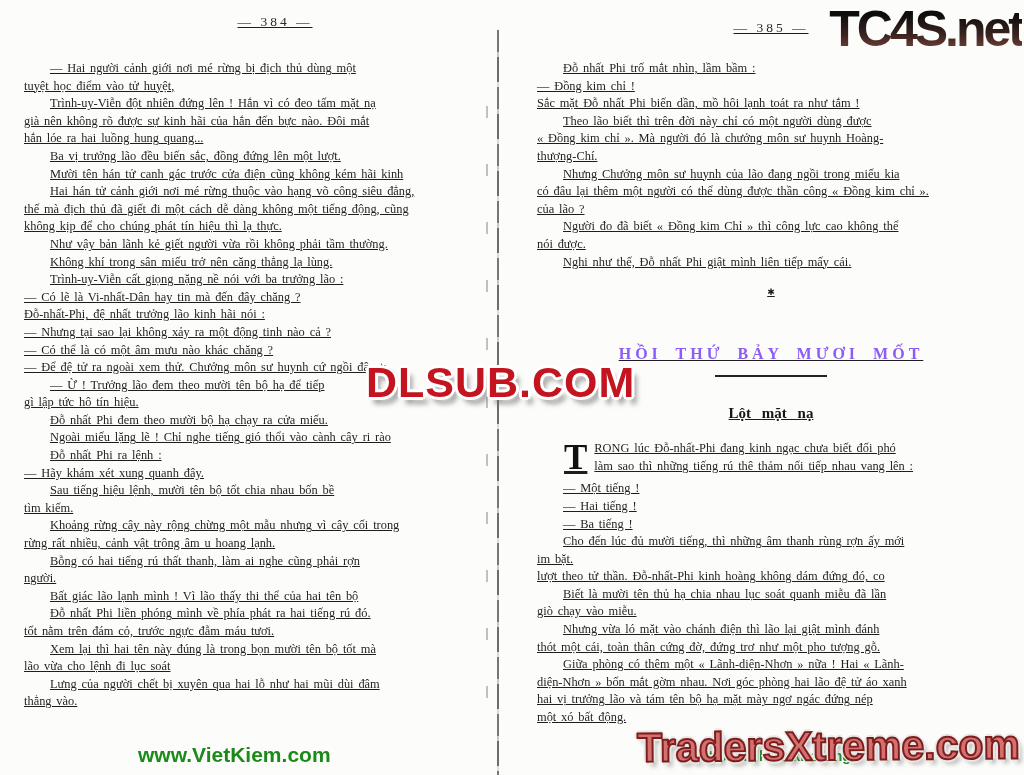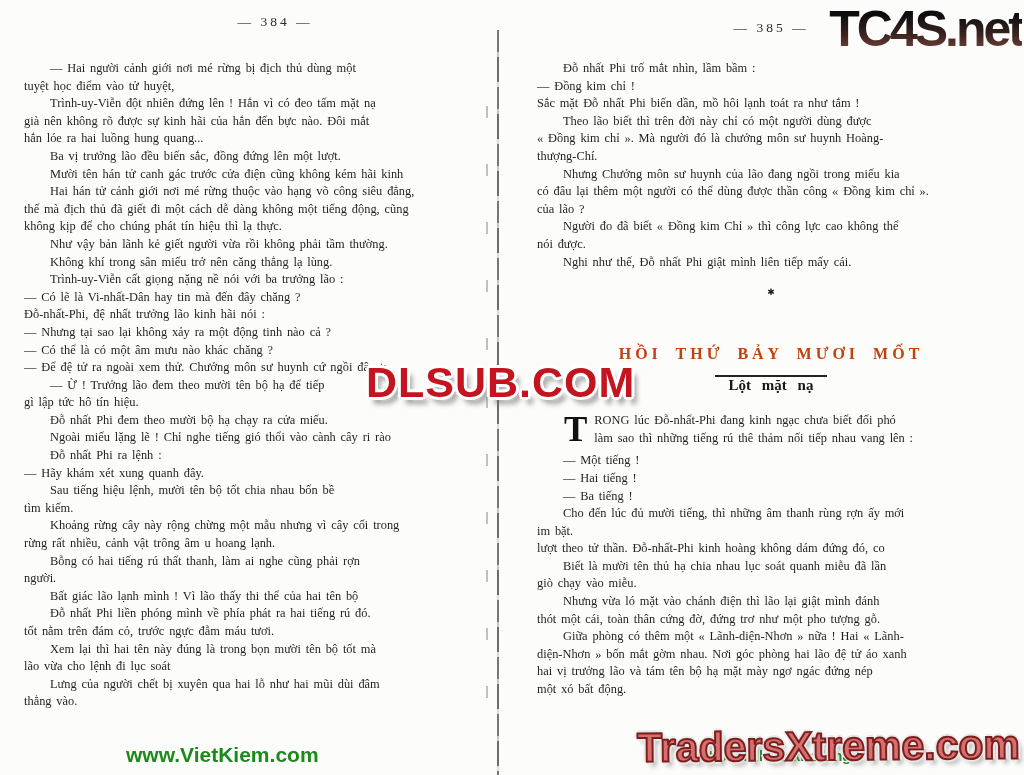--- a/index.html
+++ b/index.html
@@ -9,41 +9,41 @@
     font-family:"Liberation Serif", serif;
   }
   
   .gutter{
     position:absolute;left:497px;top:30px;width:2px;height:745px;
     background:repeating-linear-gradient(180deg,
       #4a4a4a 0px,#4a4a4a 22px,#b5b5b5 22px,#b5b5b5 27px,#3c3c3c 27px,#3c3c3c 52px,#cfcfcf 52px,#cfcfcf 57px);
     opacity:.75;
   }
   
-  .page{position:absolute;color:#1e1e1e;}
+  .page{position:absolute;color:#1e1e1e;text-decoration:underline;}
   .page-left{left:24px;top:14px;width:462px;}
   .page-right{left:537px;top:20px;width:468px;}
   .pagenum{text-align:center;font-size:13.5px;letter-spacing:3px;color:#2a2a2a;}
   .page-left .pagenum{margin-bottom:30px;margin-left:40px;}
   .page-right .pagenum{margin-bottom:24px;}
   .tline{
     font-size:12.4px;line-height:17.6px;white-space:nowrap;
     word-spacing:0.14em;color:#1f1f1f;
   }
   .tline.ind{padding-left:26px;}
   
   .fleuron{margin-top:16px;height:16px;text-align:center;font-size:9px;color:#1a1a1a;letter-spacing:0;}
   
   .chapter-heading{
     margin-top:42px;text-align:center;font-size:16px;font-weight:bold;
-    letter-spacing:4px;word-spacing:6px;color:#c2410c;
+    letter-spacing:4px;word-spacing:6px;color:#8b5cf6;
   }
   .heading-rule{margin:12px auto 0 auto;width:112px;height:2px;background:#232323;}
   .chapter-subtitle{
-    margin-top:0;text-align:center;font-size:15px;font-weight:bold;
+    margin-top:28px;text-align:center;font-size:15px;font-weight:bold;
     word-spacing:7px;color:#161616;
   }
   
   .dropcap-para{margin-top:18px;display:flex;align-items:flex-start;}
   .dropcap{
     font-size:35px;font-weight:bold;line-height:32px;padding:2px 7px 0 27px;
     color:#111;font-family:"Liberation Serif", serif;
   }
   .dc-lines .tline{white-space:nowrap;}
   .body-lines{margin-top:5px;}
@@ -65,21 +65,21 @@
   }
   .wm-traders{
     right:4px;top:723px;font-size:41px;font-weight:900;letter-spacing:0px;
     color:#d4706f;z-index:10;transform:rotate(-0.5deg);
     -webkit-text-stroke:2px #7e1d1d;
     text-shadow:
       -3px 0 0 #e8e8e6,3px 0 0 #e8e8e6,0 -3px 0 #e8e8e6,0 3px 0 #e8e8e6,
       4px 5px 4px rgba(120,120,120,.5);
   }
   .wm-green{color:#1b8a1b;font-weight:bold;font-size:21px;z-index:8;}
-  .wm-vietkiem{left:126px;top:743px;text-align:right;}
+  .wm-vietkiem{left:138px;top:743px;text-align:right;}
   .wm-scanned{left:397px;top:788px;text-decoration:underline;}
   .wm-url{left:700px;top:748px;font-size:14px;z-index:5;}
   
   .margin-ticks{position:absolute;left:486px;top:60px;width:2px;height:640px;
     background:repeating-linear-gradient(180deg,transparent 0 46px,#777 46px 58px);opacity:.45;}
 </style>
 </head>
 <body>
 
 <div class="gutter"></div>

